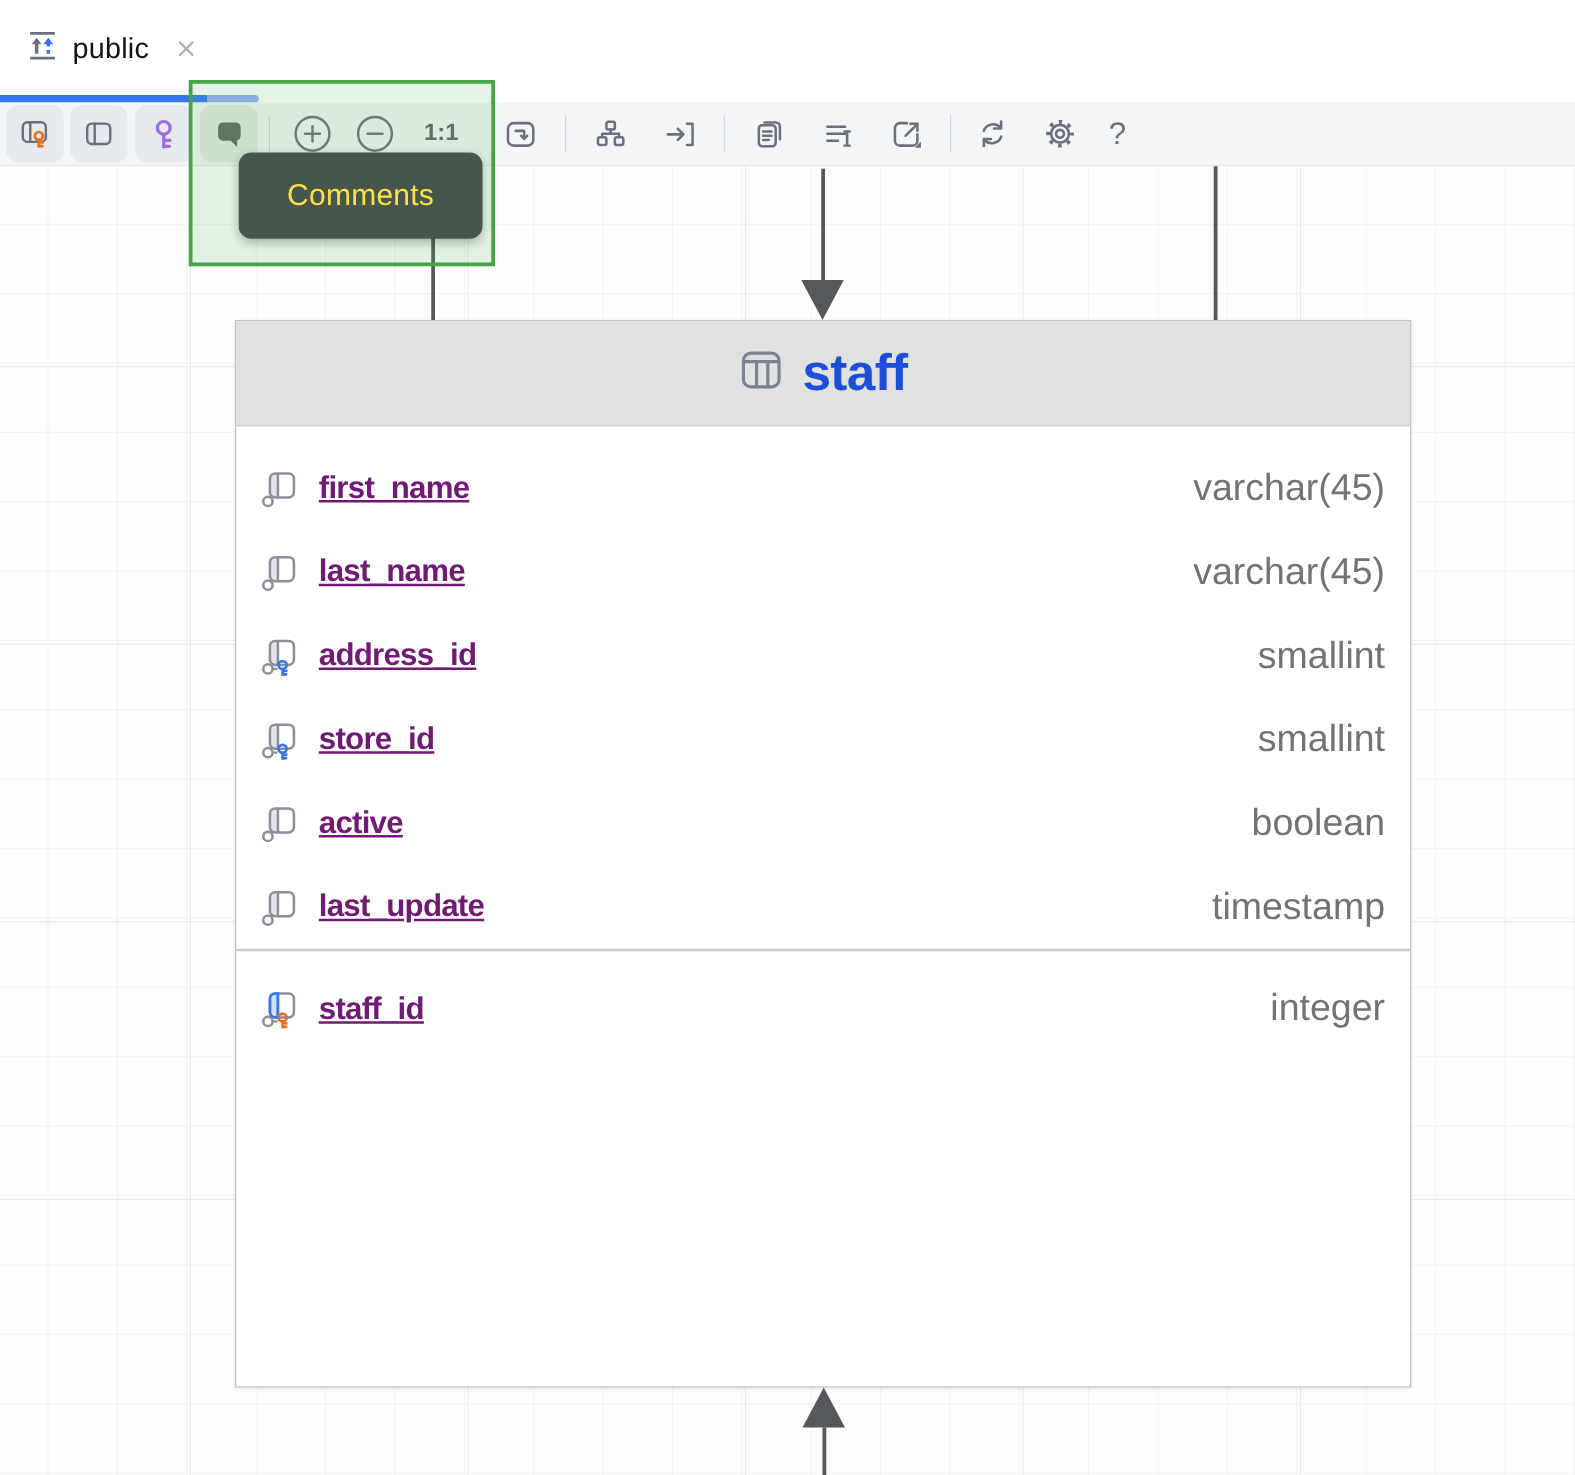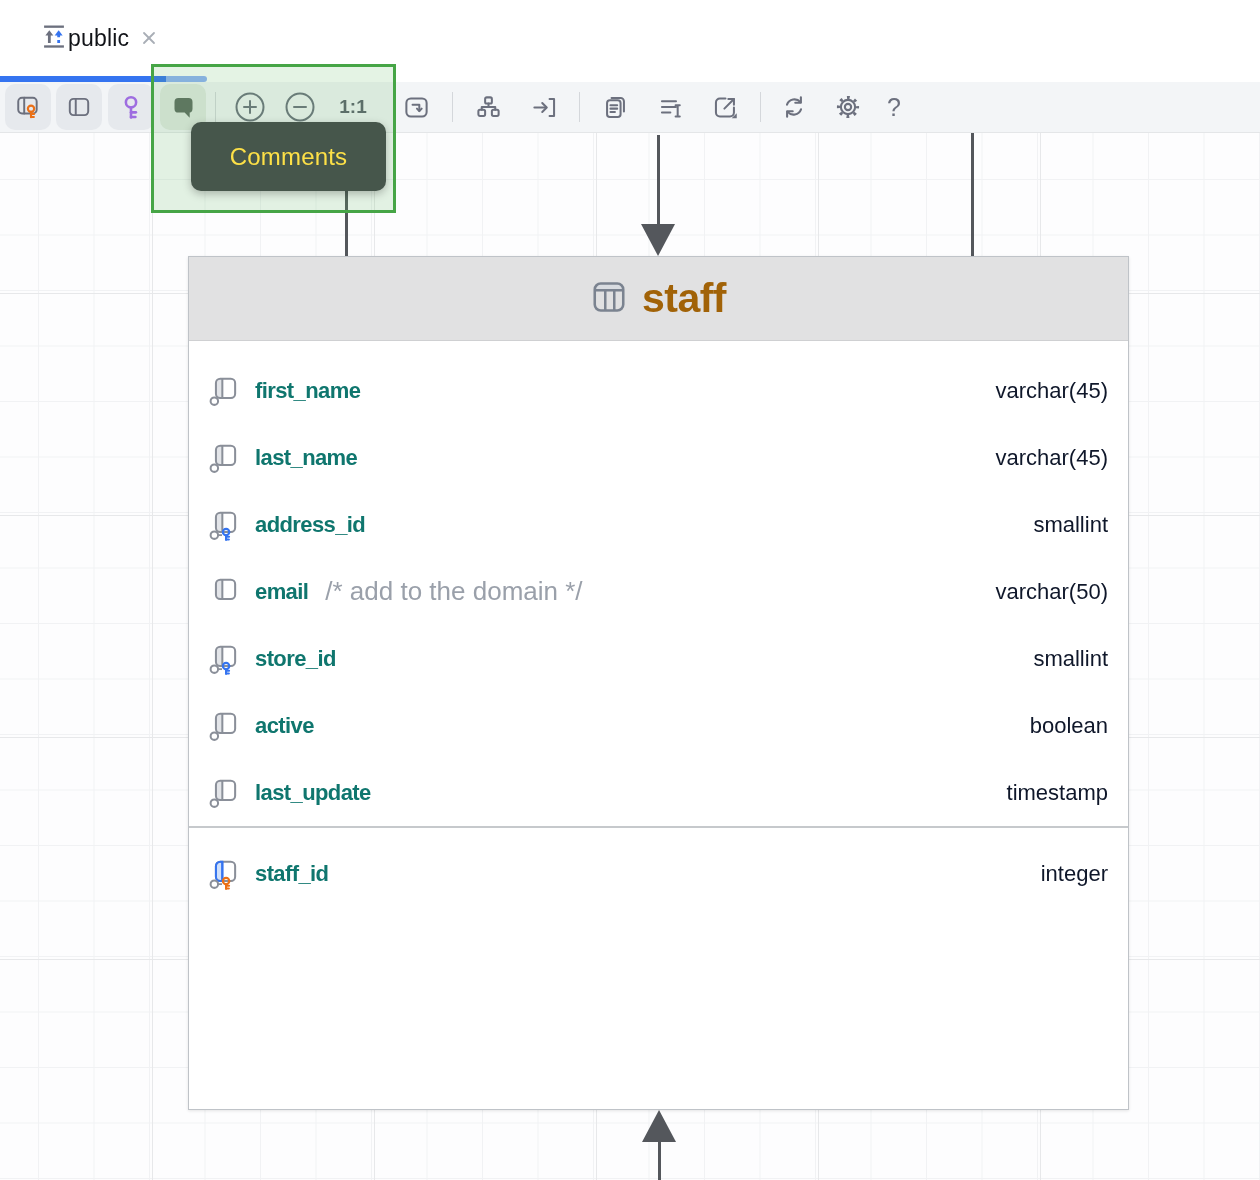--- a/index.html
+++ b/index.html
@@ -1,21 +1,21 @@
 <!DOCTYPE html>
 <html style="--accent: #3574F0;"><head>
 <meta charset="utf-8">
 <style>
   * { margin:0; padding:0; box-sizing:border-box; }
   html,body { width:1260px; height:1180px; overflow:hidden;
     font-family:"Liberation Sans","DejaVu Sans",sans-serif; background:#ffffff; }
 
   
   .tabbar { position:absolute; left:0; top:0; width:1260px; height:76px; background:#ffffff; }
-  .tab { position:absolute; left:40px; top:22px; display:flex; align-items:center; cursor:pointer; }
+  .tab { position:absolute; left:20px; top:22px; display:flex; align-items:center; gap:10px; cursor:pointer; }
   .tab-title { font-size:23px; color:#111318; letter-spacing:.2px; }
   .tab-close { margin-left:10px; display:flex; align-items:center; }
 
   .progress { position:absolute; left:0; top:76px; height:6px; width:207px;
     border-radius:0 3px 3px 0; overflow:hidden;
     background:linear-gradient(to right,var(--accent) 0 80%,#8fb0f7 80% 100%); }
 
   
   .toolbar { position:absolute; left:0; top:82px; width:1260px; height:51px;
     background:#f3f5f7; border-bottom:1px solid #e4e6e8; display:flex; align-items:center; }
@@ -43,29 +43,29 @@
   .arrowhead { position:absolute; width:0; height:0; z-index:1; }
   .arrow-down { border-left:17px solid transparent; border-right:17px solid transparent; border-top:32px solid #54575c; }
   .arrow-up   { border-left:17px solid transparent; border-right:17px solid transparent; border-bottom:32px solid #54575c; }
 
   
   .entity { position:absolute; left:188px; top:256px; width:941px; height:854px;
     background:#ffffff; border:1px solid #bfc3c8; box-shadow:0 1px 3px rgba(0,0,0,.10);
     z-index:2; cursor:move; }
   .entity-header { height:84px; background:#e1e1e2; border-bottom:1px solid #cfd0d2;
     display:flex; align-items:center; justify-content:center; gap:15px; }
-  .entity-title { font-size:41px; font-weight:700; color:#a16207; letter-spacing:-.5px; }
+  .entity-title { font-size:41px; font-weight:700; color:#1d4ed8; letter-spacing:-.5px; }
   .entity-body { padding-top:16px; }
   .entity-pk { border-top:2px solid #c6c9cc; }
   .col-row { height:67px; display:flex; align-items:center; padding:0 20px 0 20px; }
   .entity-pk .col-row { height:92px; }
   .col-icon { width:32px; height:32px; margin-right:14px; flex:0 0 auto; }
-  .col-name { font-size:22px; font-weight:700; color:#0f766e; letter-spacing:-.6px; white-space:nowrap; }
+  .col-name { font-size:25px; font-weight:700; color:#701a75; letter-spacing:-.6px; white-space:nowrap;text-decoration:underline; }
   .col-comment { font-size:26px; color:#9aa0aa; margin-left:17px; white-space:nowrap; }
-  .col-type { font-size:22px; color:#0f172a; margin-left:auto; white-space:nowrap; }
+  .col-type { font-size:30px; color:#737373; margin-left:auto; white-space:nowrap; }
 
   .ic-stroke { stroke:#8a8f99; stroke-width:1.9; fill:none; stroke-linecap:round; }
   .ic-bar { fill:#e3e5e9; }
   .ic-bar.blue { fill:#cfe0fb; }
   .ic-barline { stroke:#8a8f99; stroke-width:1.9; }
   .ic-barline.blue, .ic-barstroke { stroke:#3574F0; stroke-width:1.9; fill:none; }
   .ic-dot { fill:#ffffff; stroke:#8a8f99; stroke-width:1.9; }
   .ic-key { stroke-width:2.0; fill:none; stroke-linecap:round; }
 
   
@@ -321,37 +321,20 @@
       <g class="ic-key" style="stroke: rgb(53, 116, 240);">
         <circle cx="16" cy="21.6" r="3"></circle>
         <path d="M16 24.6 V29 M16 26 H18.8 M16 28.6 H18.6"></path>
       </g>
     </svg>
     <span class="col-name">address_id</span>
 
     <span class="col-type">smallint</span>
   </div>
 
-  <div class="col-row">
-    <svg class="col-icon" viewBox="0 0 30 30">
-      <path class="ic-bar" d="M6.5 7.5 a4 4 0 0 1 4 -4 h2 v18 h-2 a4 4 0 0 1 -4 -4 z"></path>
-      <rect class="ic-stroke" x="6.5" y="3.5" width="18" height="18" rx="4"></rect>
-      <line class="ic-barline" x1="12.5" y1="3.5" x2="12.5" y2="21.5"></line>
-      <path class="ic-barstroke" d="M12.5 3.5 h-2 a4 4 0 0 0 -4 4 v10 a4 4 0 0 0 4 4 h2 z" style="display:none"></path>
-      <line x1="8.6" y1="24.5" x2="12.2" y2="24.5" stroke="#8a8f99" stroke-width="1.7" style="display:none"></line>
-      <circle class="ic-dot" cx="5" cy="24.5" r="3.5" style="display: none;"></circle>
-      <g class="ic-key" style="display:none">
-        <circle cx="16" cy="21.6" r="3"></circle>
-        <path d="M16 24.6 V29 M16 26 H18.8 M16 28.6 H18.6"></path>
-      </g>
-    </svg>
-    <span class="col-name">email</span>
-    <span class="col-comment">/* add to the domain */</span>
-    <span class="col-type">varchar(50)</span>
-  </div>
 
   <div class="col-row">
     <svg class="col-icon" viewBox="0 0 30 30">
       <path class="ic-bar" d="M6.5 7.5 a4 4 0 0 1 4 -4 h2 v18 h-2 a4 4 0 0 1 -4 -4 z"></path>
       <rect class="ic-stroke" x="6.5" y="3.5" width="18" height="18" rx="4"></rect>
       <line class="ic-barline" x1="12.5" y1="3.5" x2="12.5" y2="21.5"></line>
       <path class="ic-barstroke" d="M12.5 3.5 h-2 a4 4 0 0 0 -4 4 v10 a4 4 0 0 0 4 4 h2 z" style="display:none"></path>
       <line x1="8.6" y1="24.5" x2="12.2" y2="24.5" stroke="#8a8f99" stroke-width="1.7" style=""></line>
       <circle class="ic-dot" cx="5" cy="24.5" r="3.5"></circle>
       <g class="ic-key" style="stroke: rgb(53, 116, 240);">

